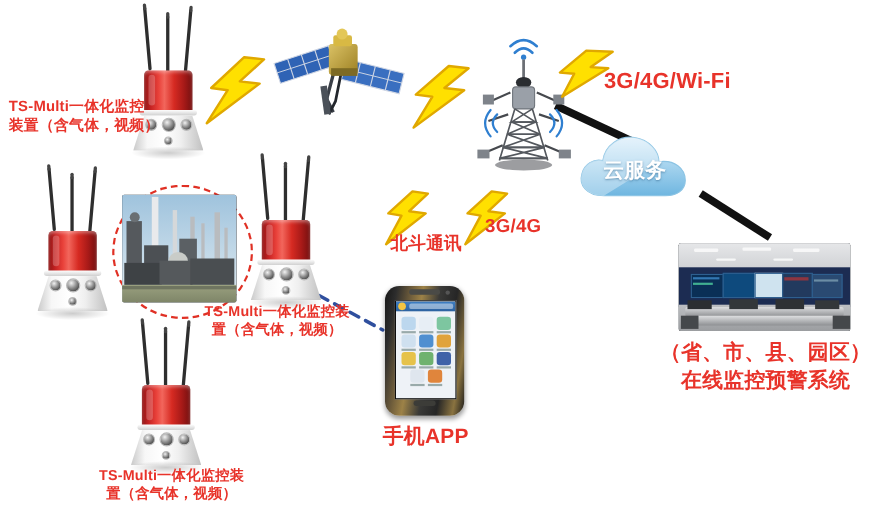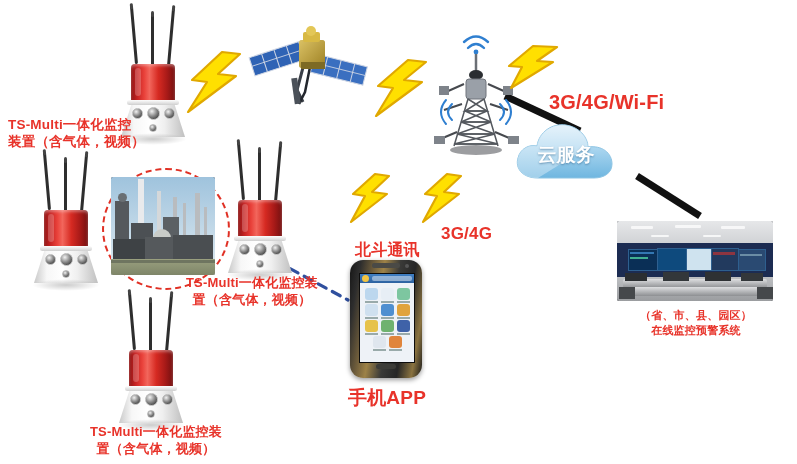--- a/index.html
+++ b/index.html
@@ -18,21 +18,21 @@
   
   .lbl{
     position:absolute;
     color:#e8332a;
     font-weight:bold;
     line-height:1.28;
     white-space:pre;
     letter-spacing:.2px;
   }
   .lbl.c{text-align:center;}
-  .lbl.l{text-align:left;margin-top:28px;}
+  .lbl.l{text-align:left;}
 
   
   .device{position:absolute;}
   .dev-ant{
     position:absolute;background:#2e2e2e;border-radius:2px;
     transform-origin:bottom center;
   }
   .dev-ant:after{
     content:"";position:absolute;left:50%;top:-3px;width:3px;height:6px;
     margin-left:-1.5px;background:#444;border-radius:2px;
@@ -236,21 +236,21 @@
       <polygon points="28,2 6,22 18,24 4,50 40,22 25,20 42,4" fill="#ffe000" stroke="#e0a800" stroke-width="2.2" stroke-linejoin="round"></polygon>
     </svg>
   </div>
 
   <div class="bolt" style="left:419px;top:172px;">
     <svg width="46" height="54" viewBox="0 0 46 54">
       <polygon points="28,2 6,22 18,24 4,50 40,22 25,20 42,4" fill="#ffe000" stroke="#e0a800" stroke-width="2.2" stroke-linejoin="round"></polygon>
     </svg>
   </div>
 
-  <div class="cloud-wrap" style="left:512px;top:116px;width:108px;height:70px;">
+  <div class="cloud-wrap" style="left:523px;top:116px;width:108px;height:70px;">
     <svg width="108" height="70" viewBox="0 0 108 70" style="position:absolute;left:0;top:0;">
       <defs>
         <linearGradient id="cg" x1="0" y1="0" x2="0" y2="1">
           <stop offset="0" stop-color="#d8ecf9"></stop>
           <stop offset="45%" stop-color="#a9d5ef"></stop>
           <stop offset="100%" stop-color="#6fb6e0"></stop>
         </linearGradient>
       </defs>
       <path d="M26 62 C10 62 3 52 6 42 C8 33 17 28 25 30
                C27 16 40 7 54 9 C67 11 76 21 76 31
@@ -423,16 +423,16 @@
 
   <div class="lbl l" style="left:355px;top:212px;font-size:16px;">北斗通讯</div>
 
   <div class="lbl l" style="left:441px;top:195px;font-size:17px;">3G/4G</div>
 
   <div class="lbl l" style="left:549px;top:62px;font-size:20px;">3G/4G/Wi-Fi</div>
 
 
   <div class="lbl c" style="left:340px;top:386px;width:94px;font-size:19px;">手机APP</div>
 
-  <div class="lbl c" style="left:600px;top:308px;width:192px;font-size:11px;line-height:1.35;">（省、市、县、园区）
+  <div class="lbl c" style="left:600px;top:308px;width:192px;font-size:19px;line-height:1.35;">（省、市、县、园区）
 在线监控预警系统</div>
 
 </div>
 
 </body></html>

